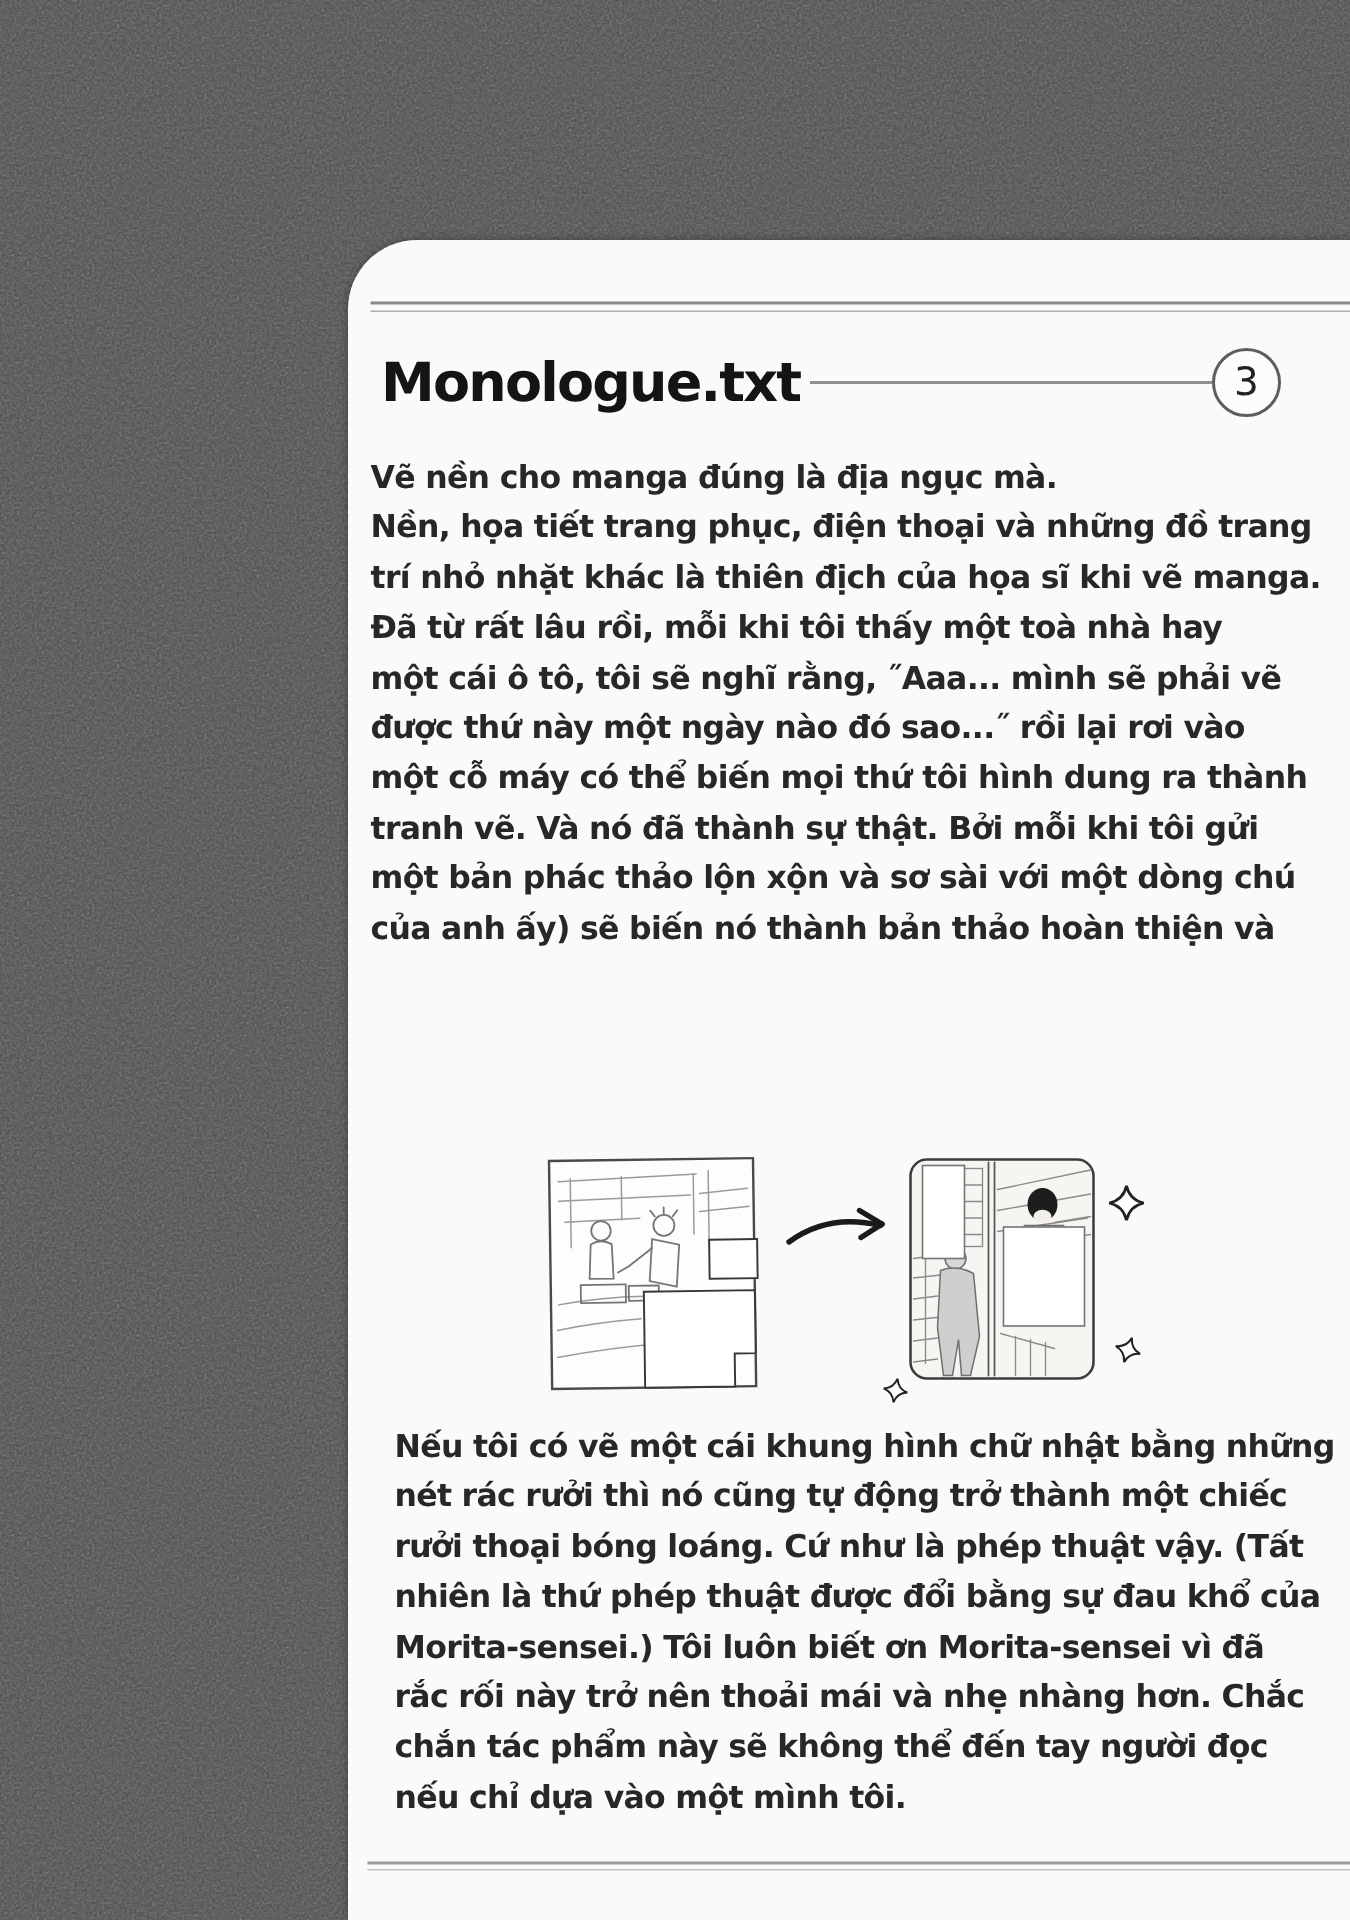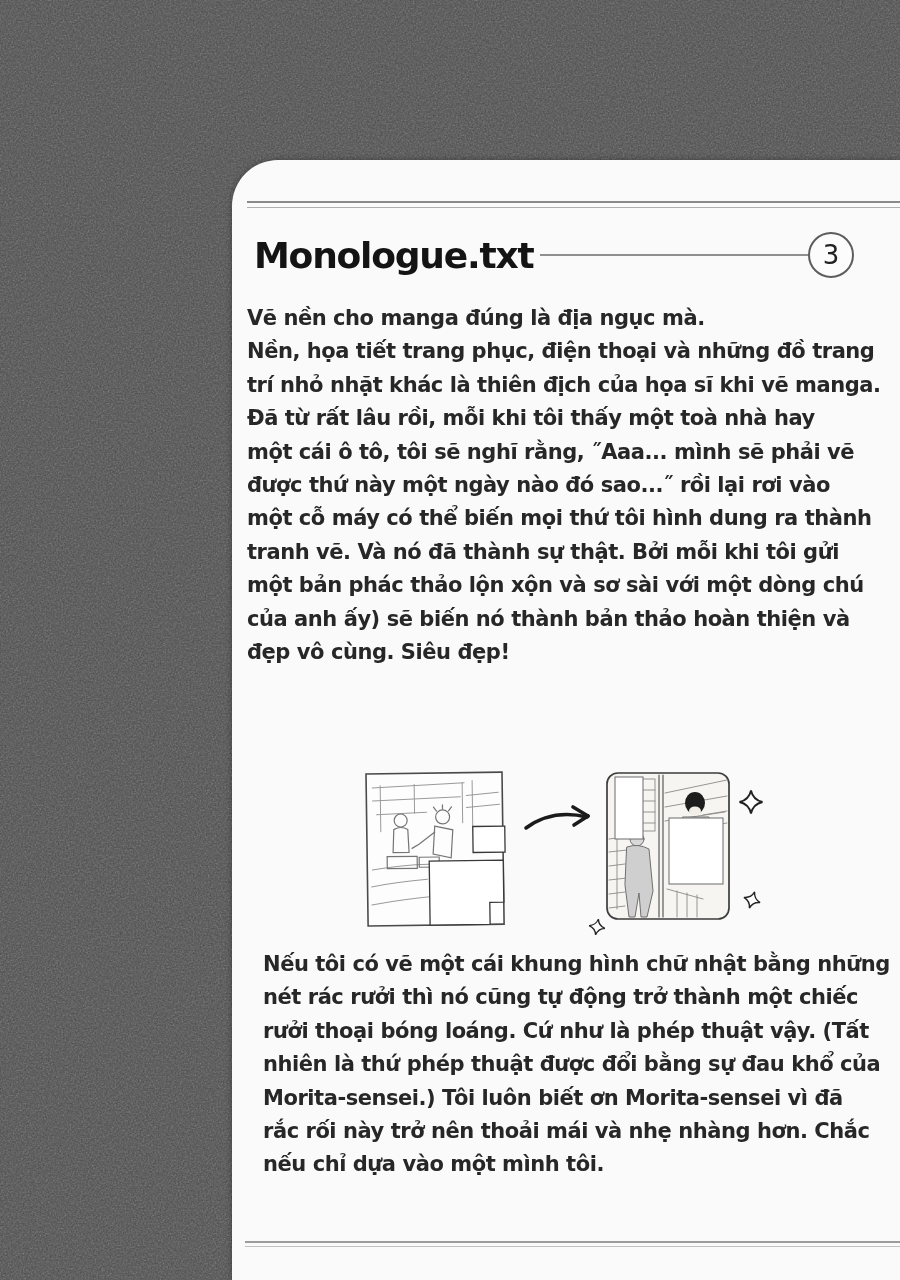--- a/index.html
+++ b/index.html
@@ -80,21 +80,20 @@
       <div class="tline">Vẽ nền cho manga đúng là địa ngục mà.</div>
       <div class="tline">Nền, họa tiết trang phục, điện thoại và những đồ trang</div>
       <div class="tline">trí nhỏ nhặt khác là thiên địch của họa sĩ khi vẽ manga.</div>
       <div class="tline">Đã từ rất lâu rồi, mỗi khi tôi thấy một toà nhà hay</div>
       <div class="tline">một cái ô tô, tôi sẽ nghĩ rằng, ˝Aaa... mình sẽ phải vẽ</div>
       <div class="tline">được thứ này một ngày nào đó sao...˝ rồi lại rơi vào</div>
       <div class="tline">một cỗ máy có thể biến mọi thứ tôi hình dung ra thành</div>
       <div class="tline">tranh vẽ. Và nó đã thành sự thật. Bởi mỗi khi tôi gửi</div>
       <div class="tline">một bản phác thảo lộn xộn và sơ sài với một dòng chú</div>
       <div class="tline">của anh ấy) sẽ biến nó thành bản thảo hoàn thiện và</div>
-      <div class="tline">đẹp vô cùng. Siêu đẹp!</div>
     </div>
 
     <svg class="illustration" viewBox="0 0 430 180">
 
       <g transform="translate(26,4) rotate(-0.8)" fill="none" stroke-linecap="round">
         <rect x="0" y="0" width="136" height="152" fill="#fdfdfd" stroke="#4a4a4a" stroke-width="1.6"></rect>
         <g stroke="#9a9a9a" stroke-width="1">
           <path d="M6,14 L98,10"></path>
             <path d="M6,27 L94,24"></path>
             <path d="M10,41 L60,39"></path>
@@ -160,18 +159,19 @@
       </g>
     </svg>
 
     <div class="para para-2">
       <div class="tline">Nếu tôi có vẽ một cái khung hình chữ nhật bằng những</div>
       <div class="tline">nét rác rưởi thì nó cũng tự động trở thành một chiếc</div>
       <div class="tline">rưởi thoại bóng loáng. Cứ như là phép thuật vậy. (Tất</div>
       <div class="tline">nhiên là thứ phép thuật được đổi bằng sự đau khổ của</div>
       <div class="tline">Morita-sensei.) Tôi luôn biết ơn Morita-sensei vì đã</div>
       <div class="tline">rắc rối này trở nên thoải mái và nhẹ nhàng hơn. Chắc</div>
+      <div class="tline">chắn tác phẩm này sẽ không thể đến tay người đọc</div>
       <div class="tline">nếu chỉ dựa vào một mình tôi.</div>
     </div>
 
     <div class="bottom-rule"></div>
   </div>
 </div>
 
 </body></html>

